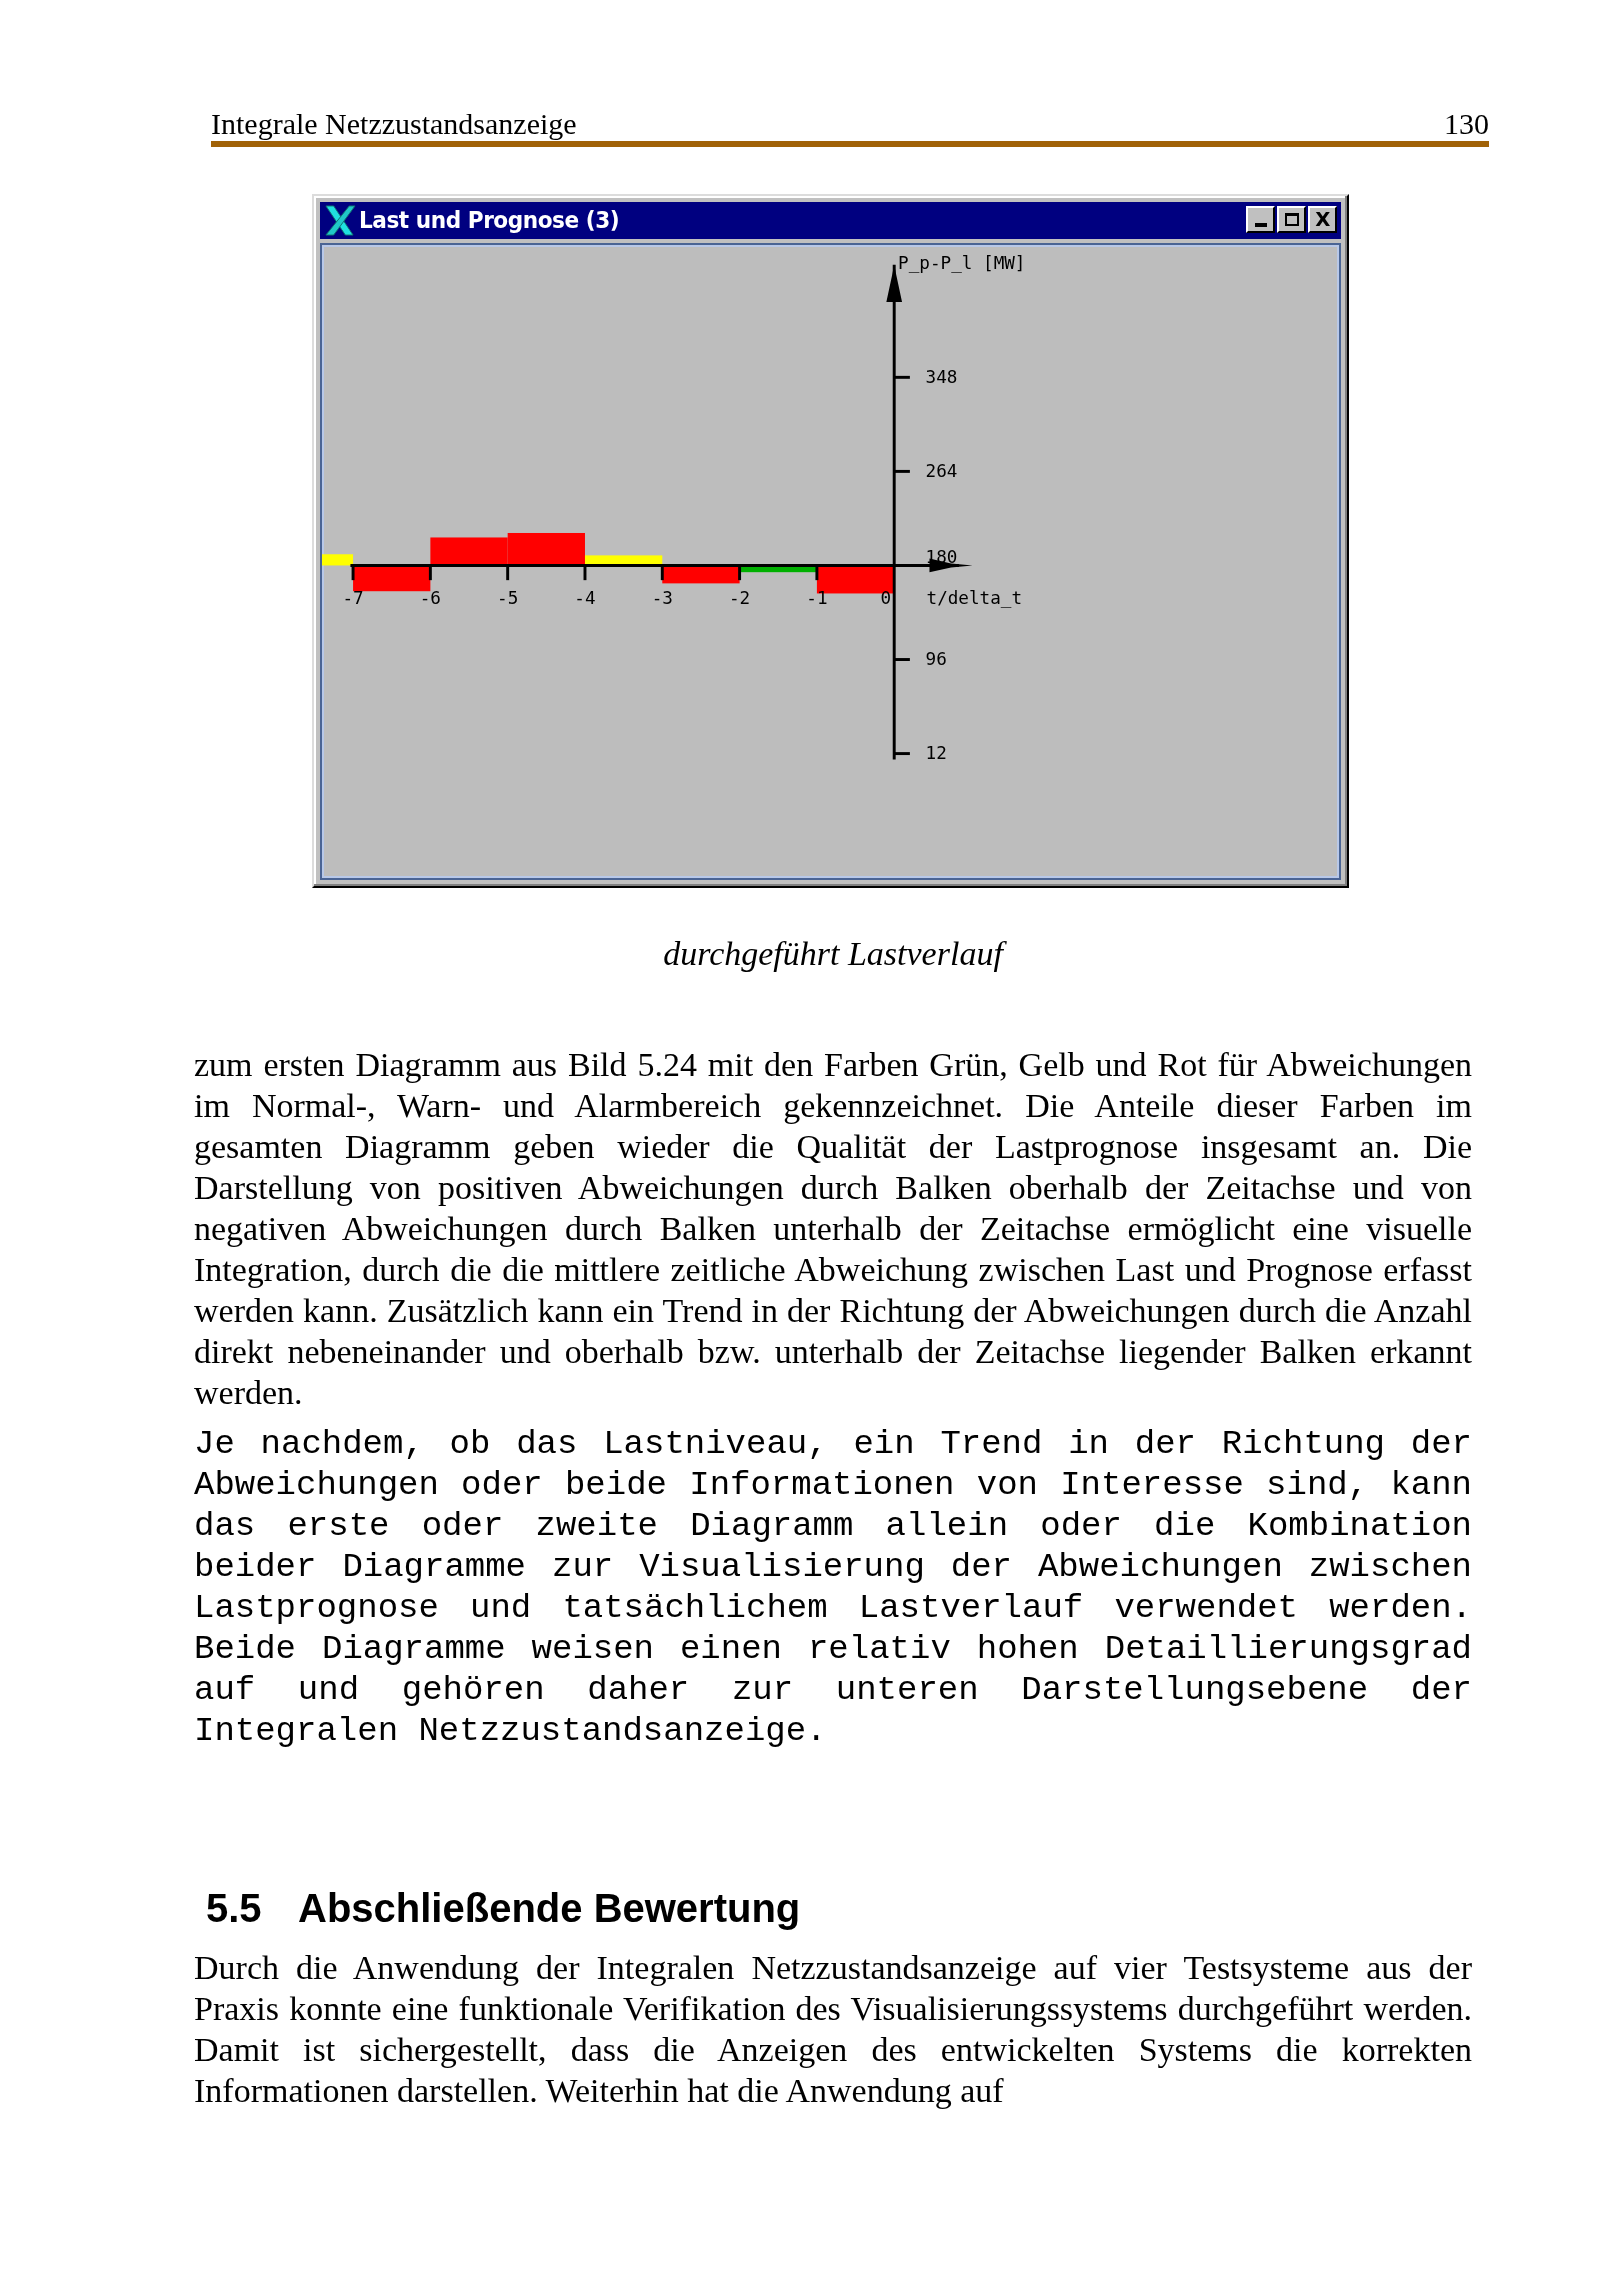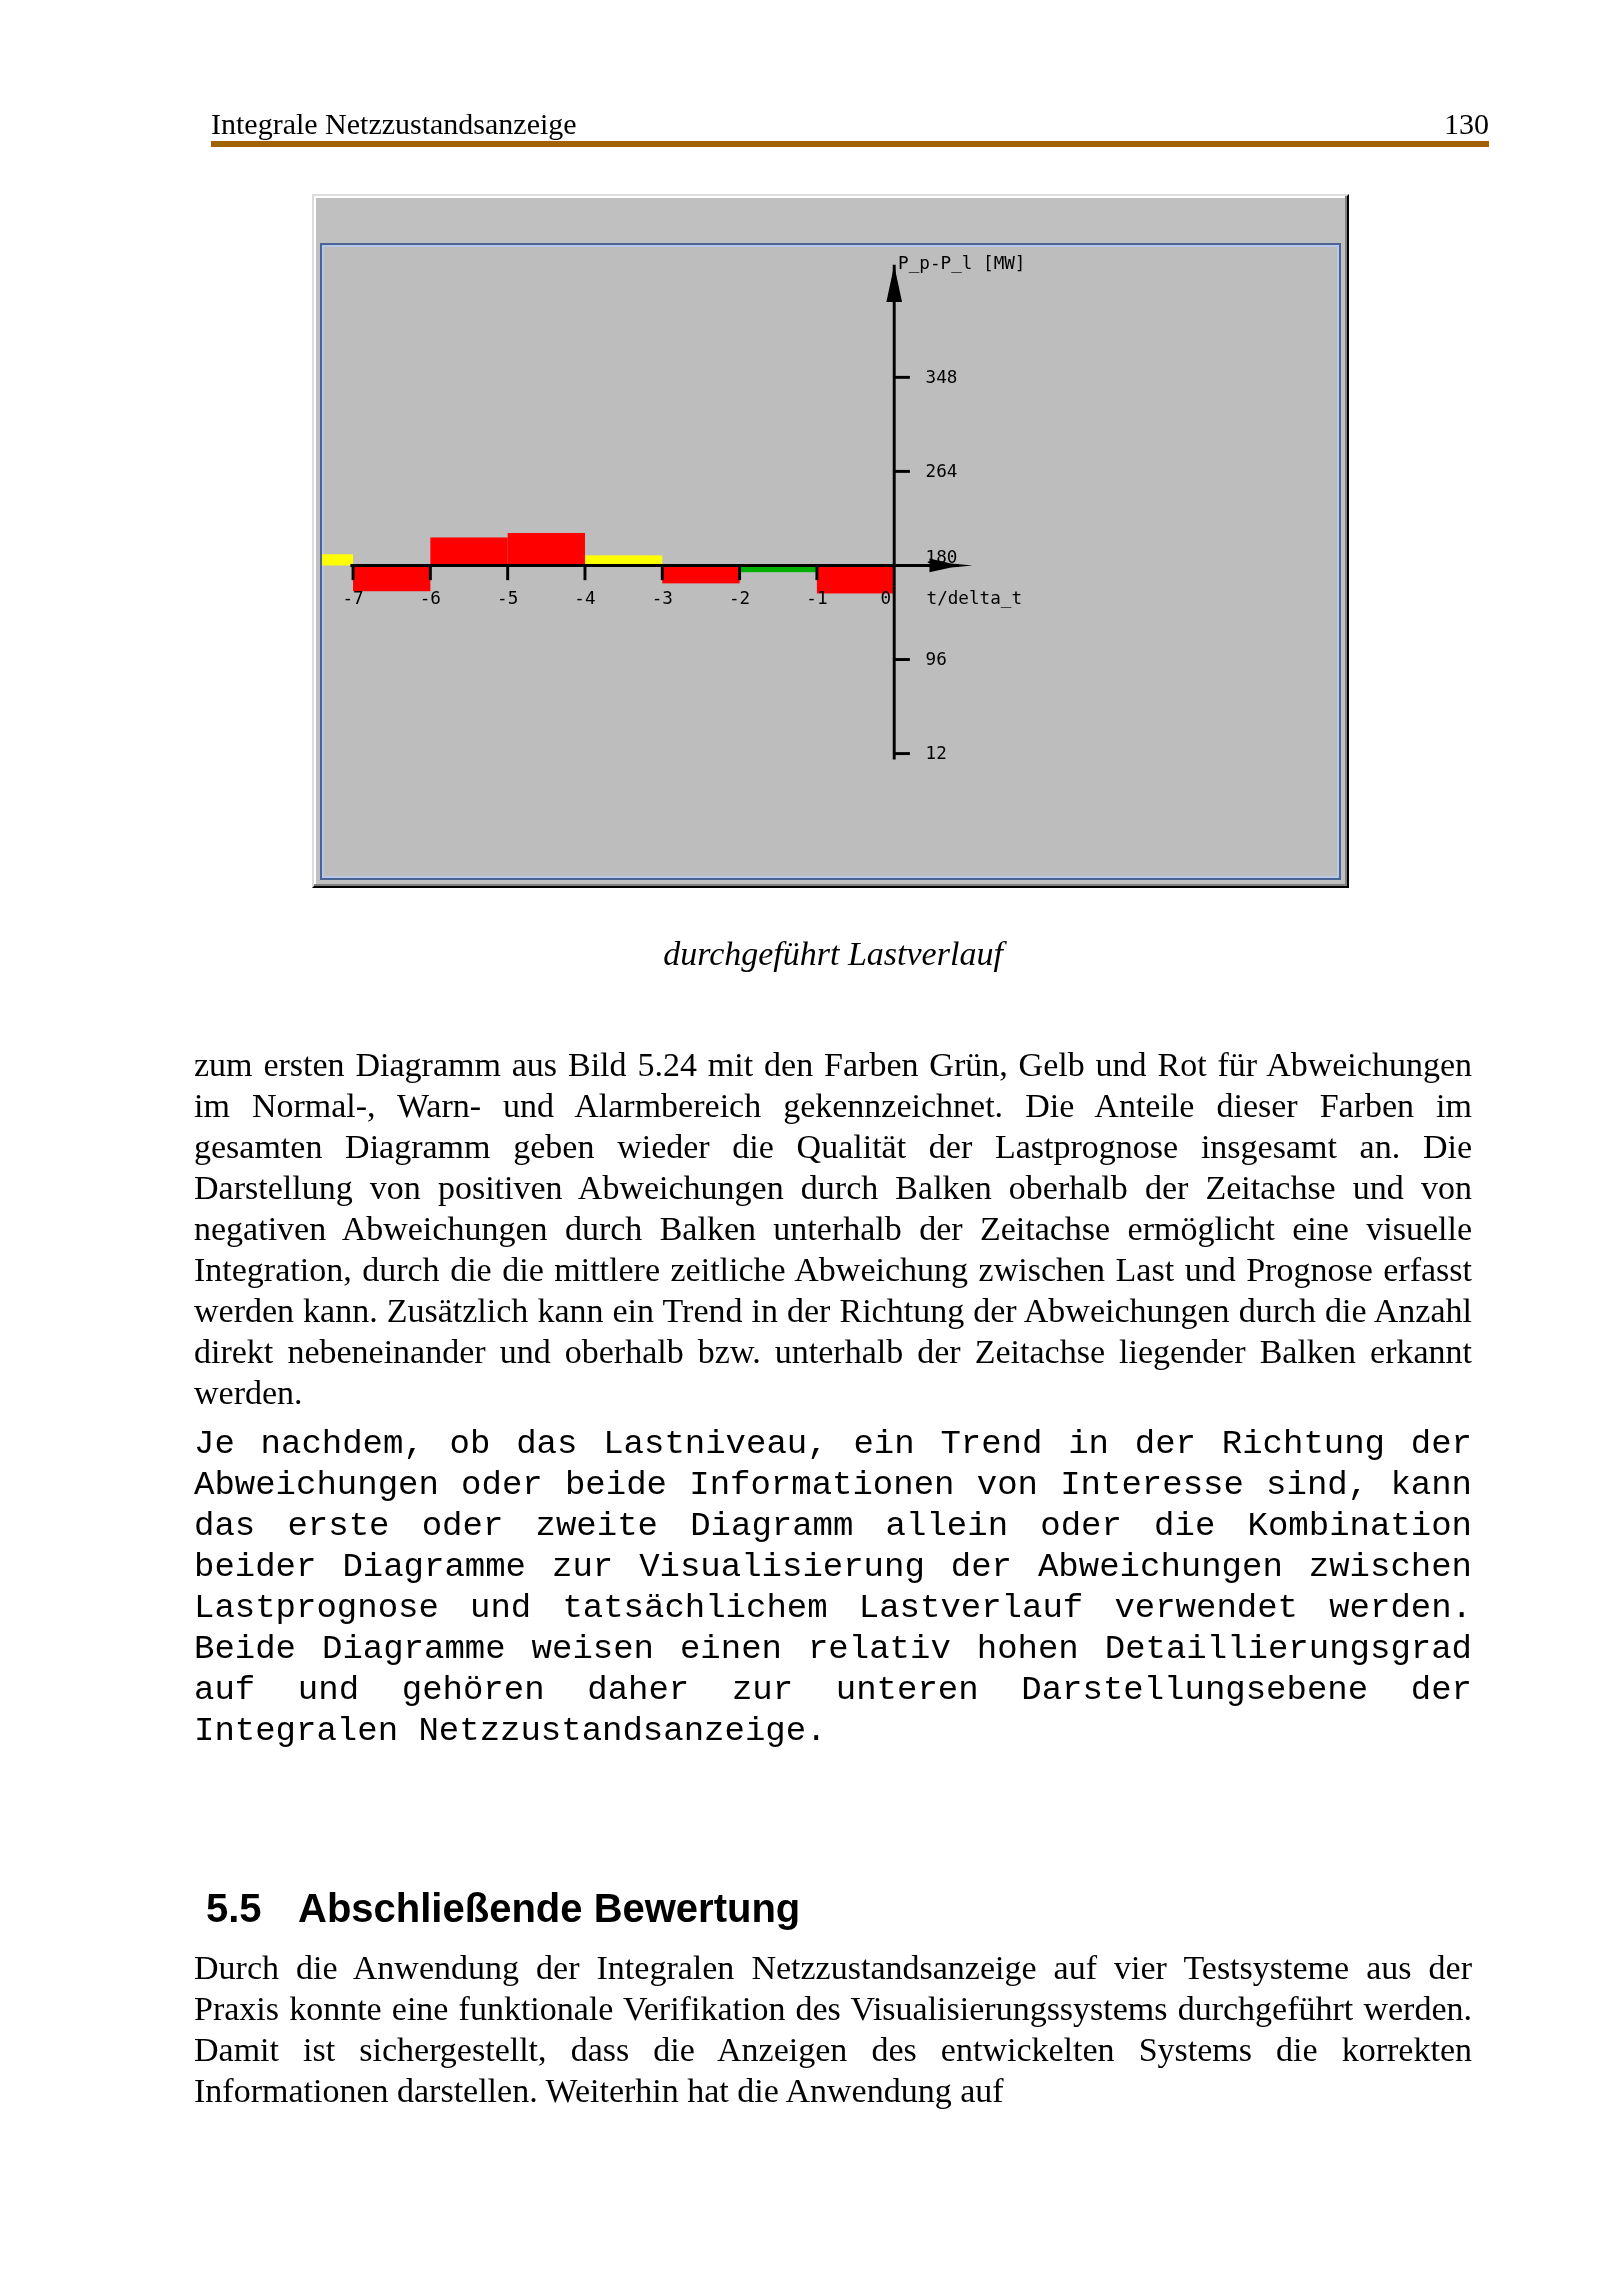--- a/index.html
+++ b/index.html
@@ -47,20 +47,38 @@
 </style>
 </head>
 <body>
 
 <div class="running-header">
   <span class="title">Integrale Netzzustandsanzeige</span>
   <span class="page">130</span>
 </div>
 
 <div class="win">
+  <div class="titlebar">
+    <svg class="xicon" viewBox="0 0 36 34">
+      <path d="M4 2 L12 2 L32 32 L24 32 Z" fill="#20e0e0" stroke="#107070" stroke-width="1"></path>
+      <path d="M28 2 L34 2 L12 32 L4 32 Z" fill="#20c8c8" stroke="#107070" stroke-width="1"></path>
+    </svg>
+    <span class="wtitle">Last und Prognose (3)</span>
+    <div class="btns">
+      <div class="btn">
+        <span class="min-glyph"></span>
+      </div>
+      <div class="btn">
+        <span class="max-glyph"></span>
+      </div>
+      <div class="btn">
+        <span>X</span>
+      </div>
+    </div>
+  </div>
 
   <div class="client">
     <svg id="chart" width="1019" height="637" viewBox="0 0 1040 650">
       <g id="bars">
           <rect x="-126.10000000000002" width="78.89999999999998" y="327" height="14.857142857142833" fill="#ffff00"></rect>
           <rect x="-47.200000000000045" width="78.89999999999998" y="315.57142857142856" height="11.428571428571445" fill="#ffff00"></rect>
           <rect x="31.699999999999932" width="78.90000000000003" y="327" height="26.285714285714278" fill="#ff0000"></rect>
           <rect x="110.59999999999997" width="78.90000000000003" y="298.42857142857144" height="28.571428571428555" fill="#ff0000"></rect>
           <rect x="189.5" width="78.89999999999998" y="293.8571428571429" height="33.14285714285711" fill="#ff0000"></rect>
           <rect x="268.4" width="78.89999999999998" y="316.7142857142857" height="10.285714285714278" fill="#ffff00"></rect>

